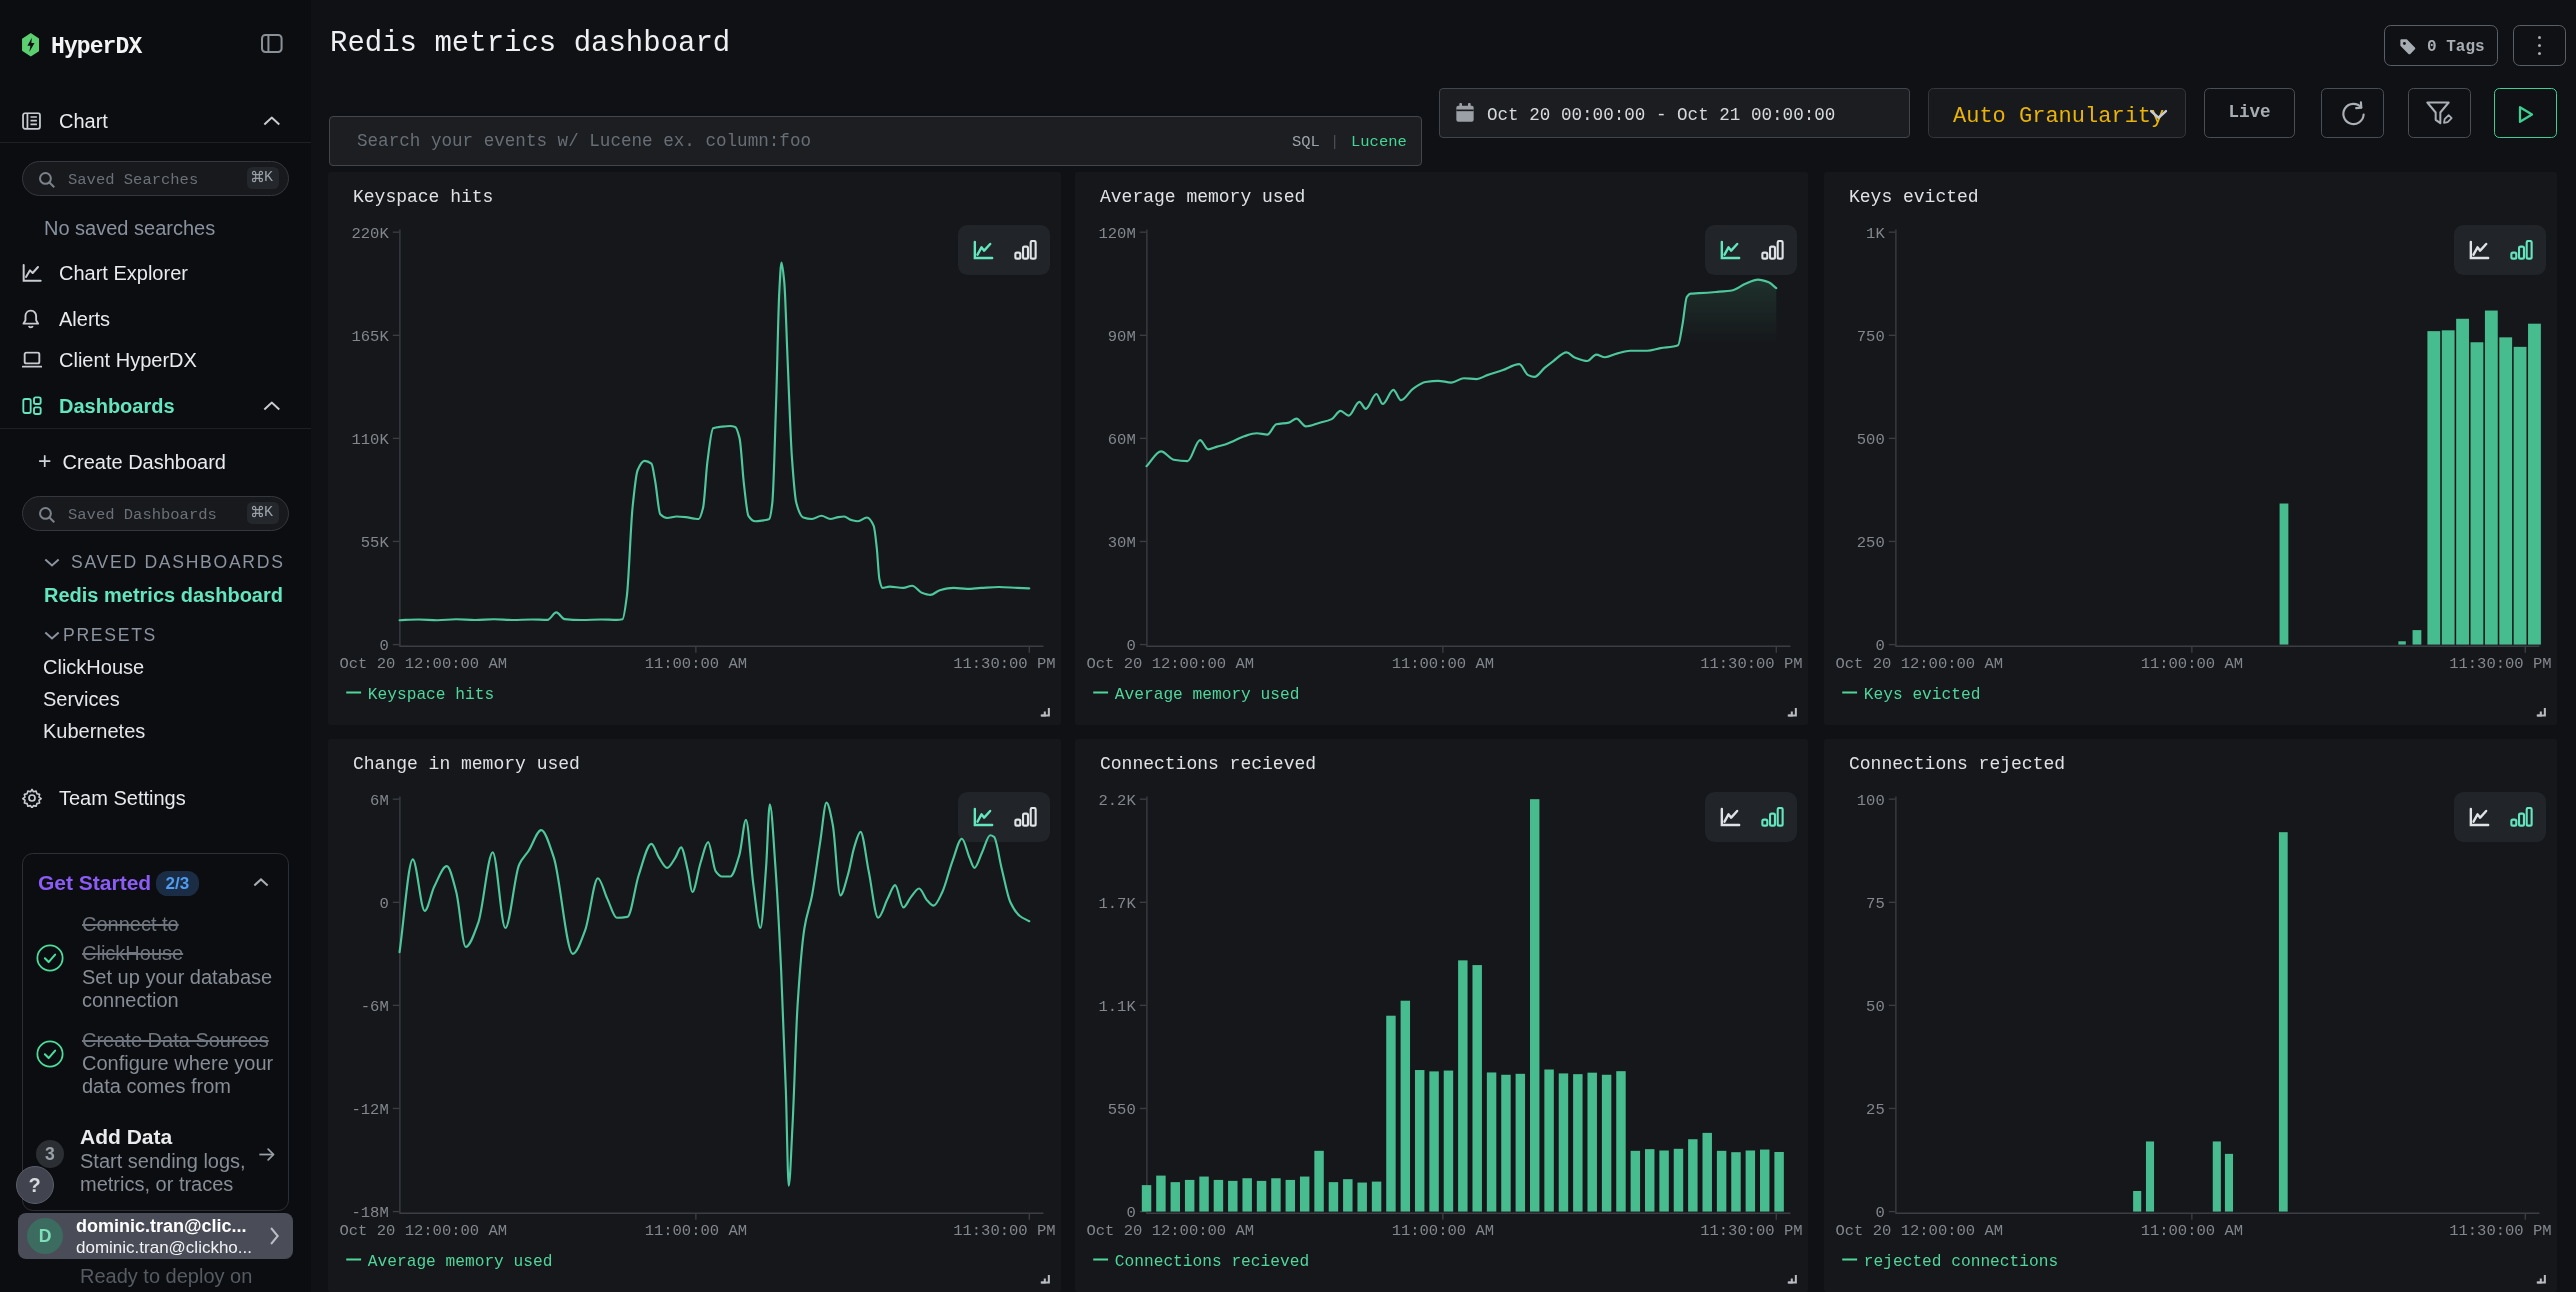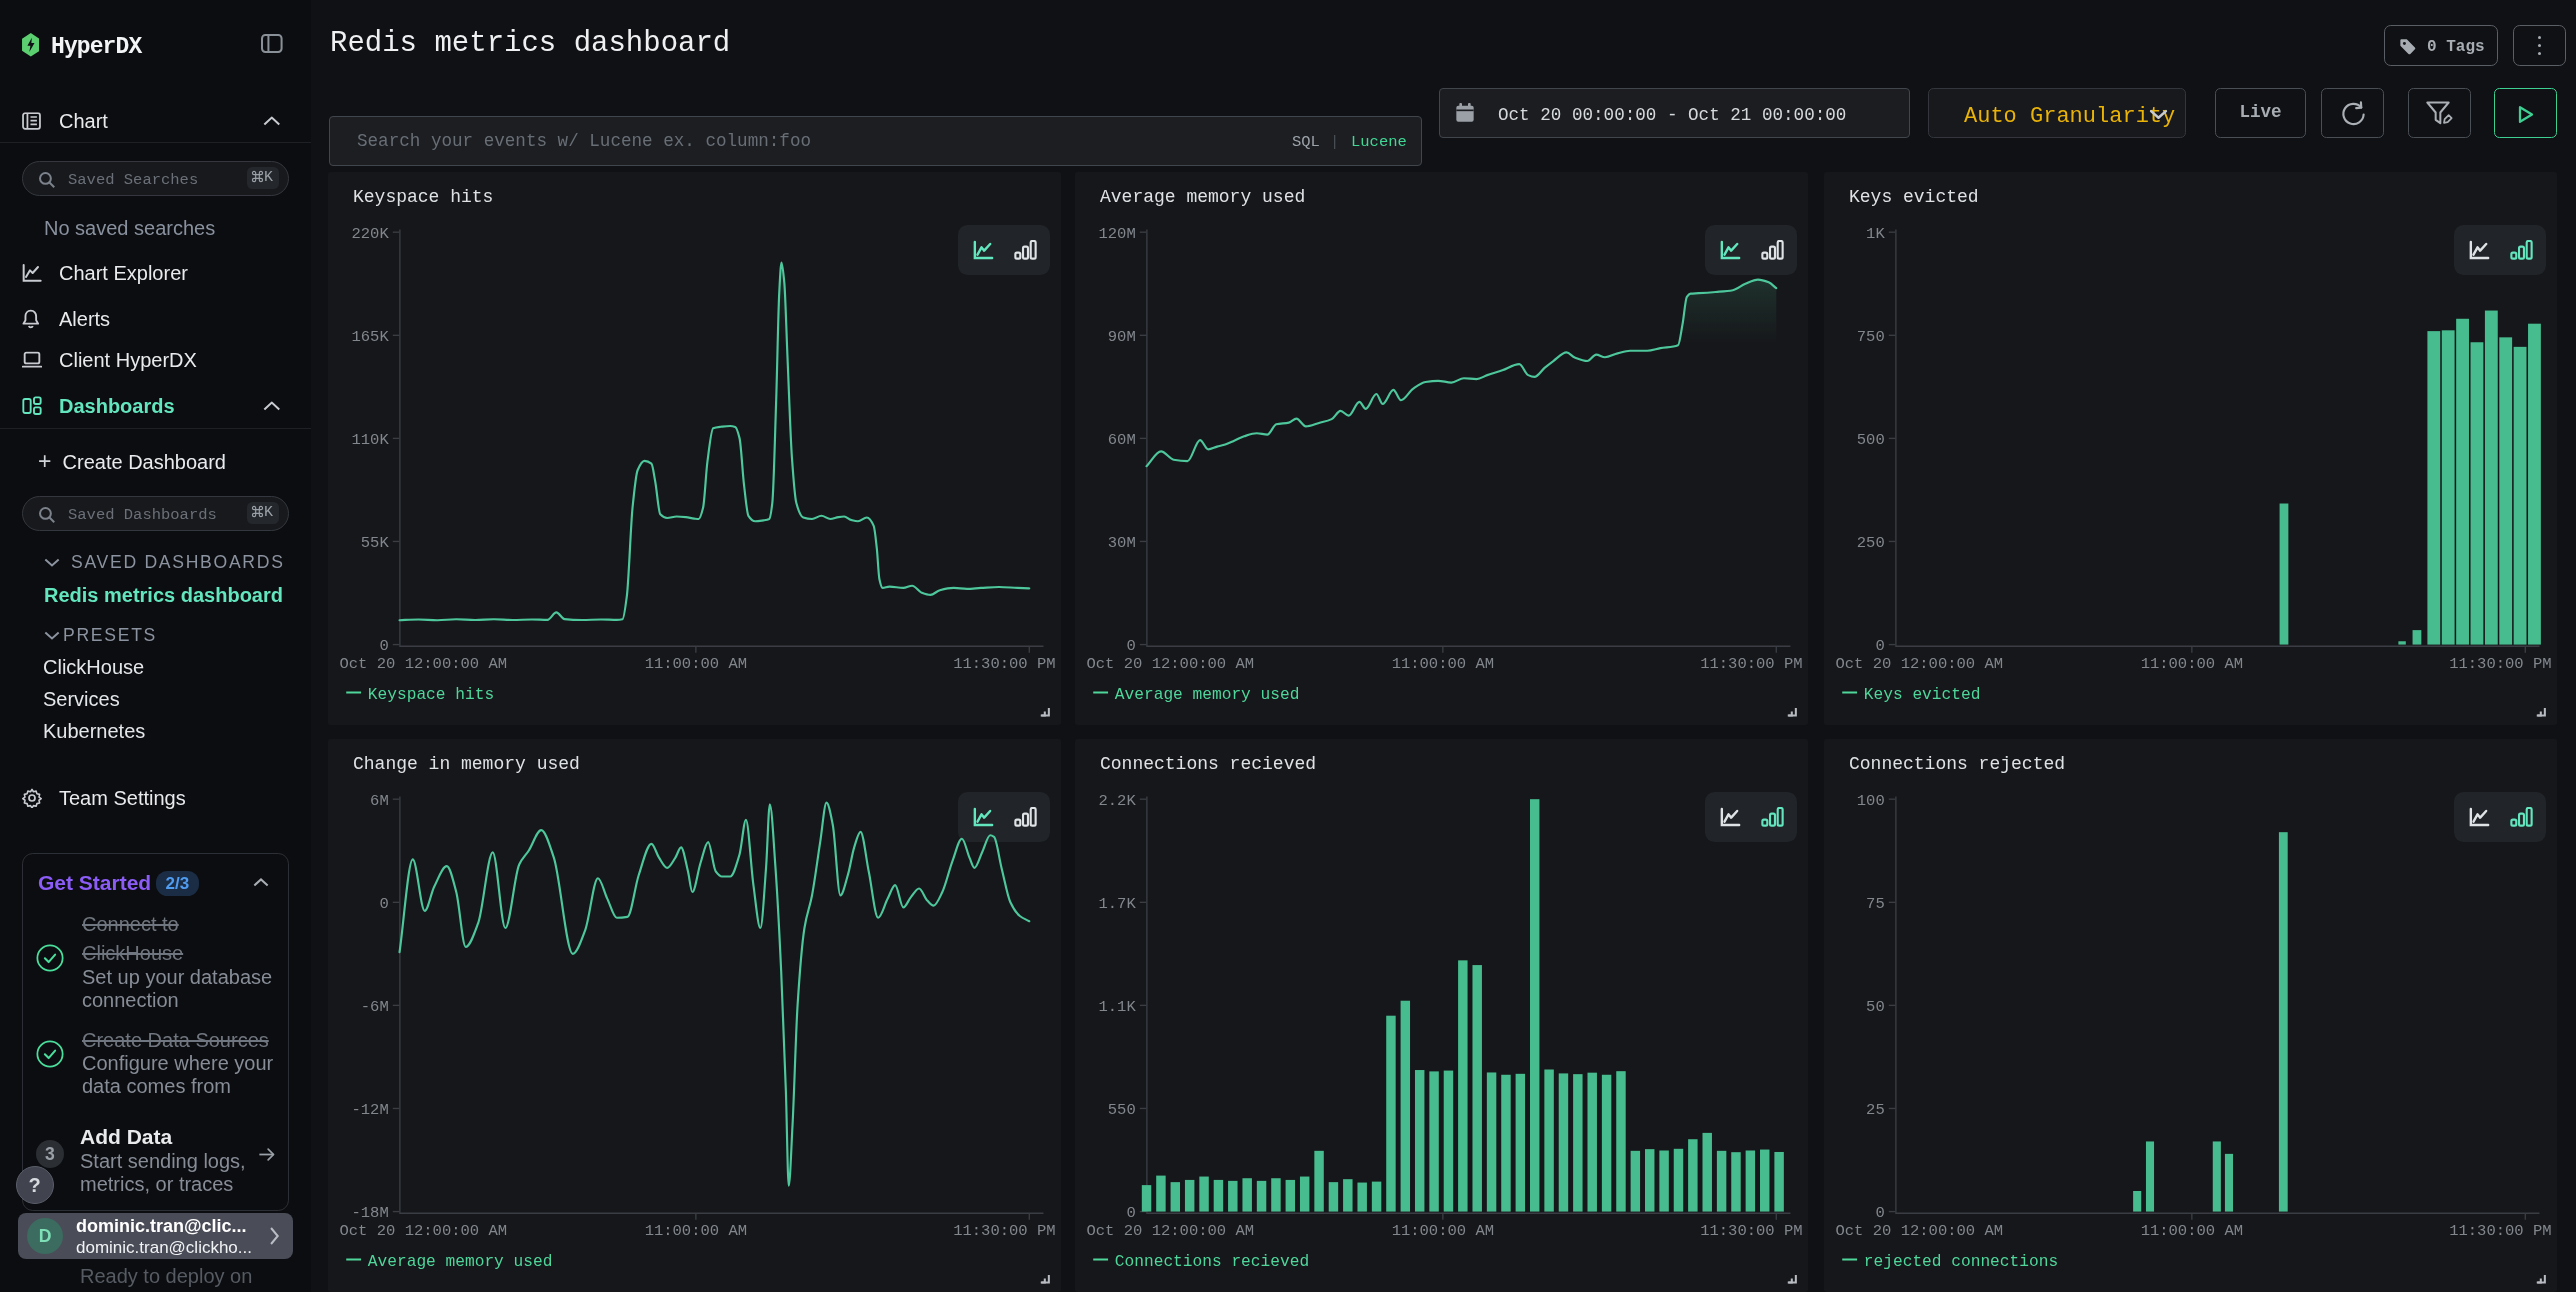--- a/index.html
+++ b/index.html
@@ -31,21 +31,21 @@
 .btn { position:absolute; border:1.4px solid #5a5f66; border-radius:6.8px; color:#a7adb3;
   font-family:"Liberation Mono",monospace; font-size:16px; font-weight:bold; }
 .ibtn { position:absolute; border:1.4px solid #4a4f56; border-radius:5.4px; }
 #searchbox { position:absolute; left:329px; top:88px; width:1093px; height:50px;
   background:#1c1e22; border:1.4px solid #41454c; border-radius:4px;
   font-family:"Liberation Mono",monospace; font-size:17.6px;margin-top:28px; }
 #datebox { position:absolute; left:1439px; top:88px; width:471px; height:50px;
   background:#1b1d21; border:1.4px solid #41454c; border-radius:4px; }
 #granbox { position:absolute; left:1928px; top:88px; width:258px; height:50px;
   background:#17191d; border:1.4px solid #33373d; border-radius:5.4px; }
-.mono { font-family:"Liberation Mono",monospace;margin-left:11px; }
+.mono { font-family:"Liberation Mono",monospace; }
 .panel { position:absolute; width:733px; height:553px; background:#16171a; border-radius:2.7px; }
 .ptitle { position:absolute; left:25px; top:15px; color:#dfe2e5;
   font-family:"Liberation Mono",monospace; font-size:18px; }
 .toggle { position:absolute; right:10.8px; top:53px; width:92px; height:50px; background:#212428;
   border-radius:9.5px; display:flex; align-items:center; justify-content:center; }
 .chart { position:absolute; left:0; top:0; }
 .chart text { font-family:"Liberation Mono",monospace; }
 .chart .al { fill:#82878e; font-size:23px; }
 .chart .leg { fill:#4fd69b; font-size:24px; }
 </style></head><body>

